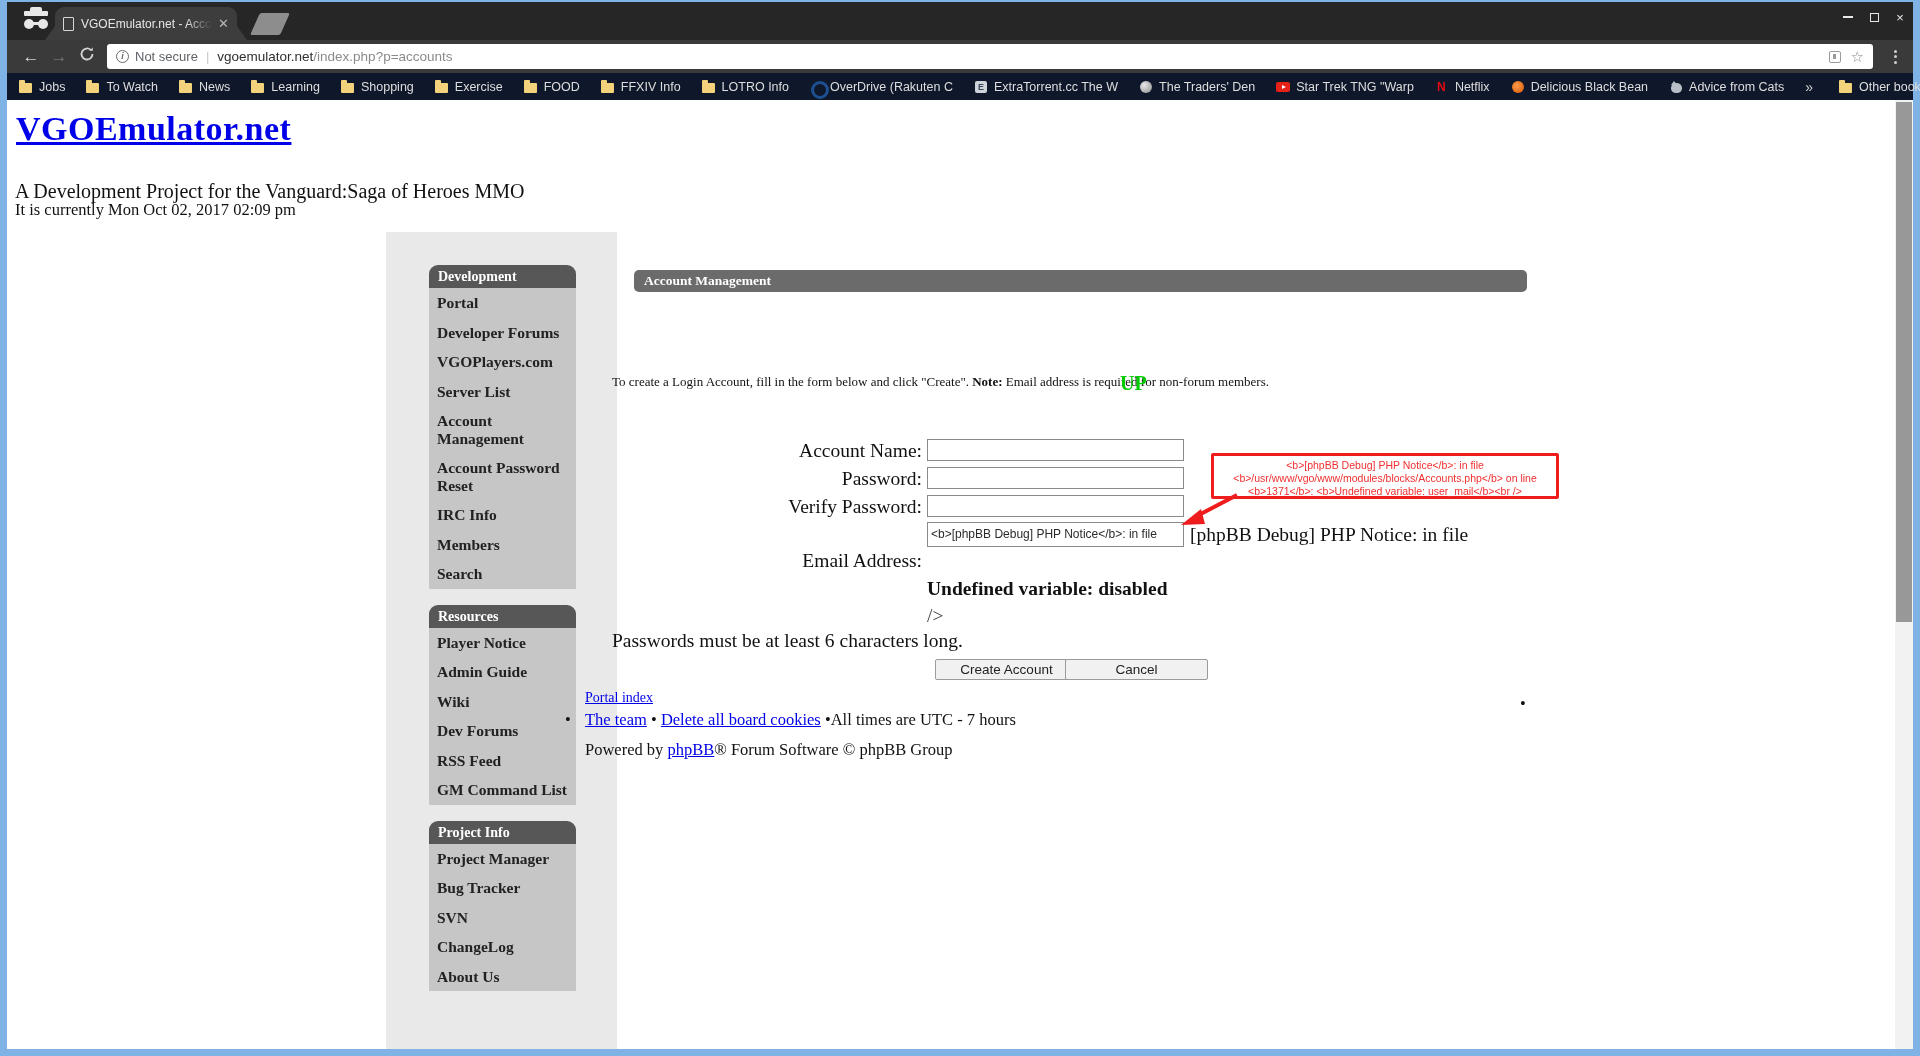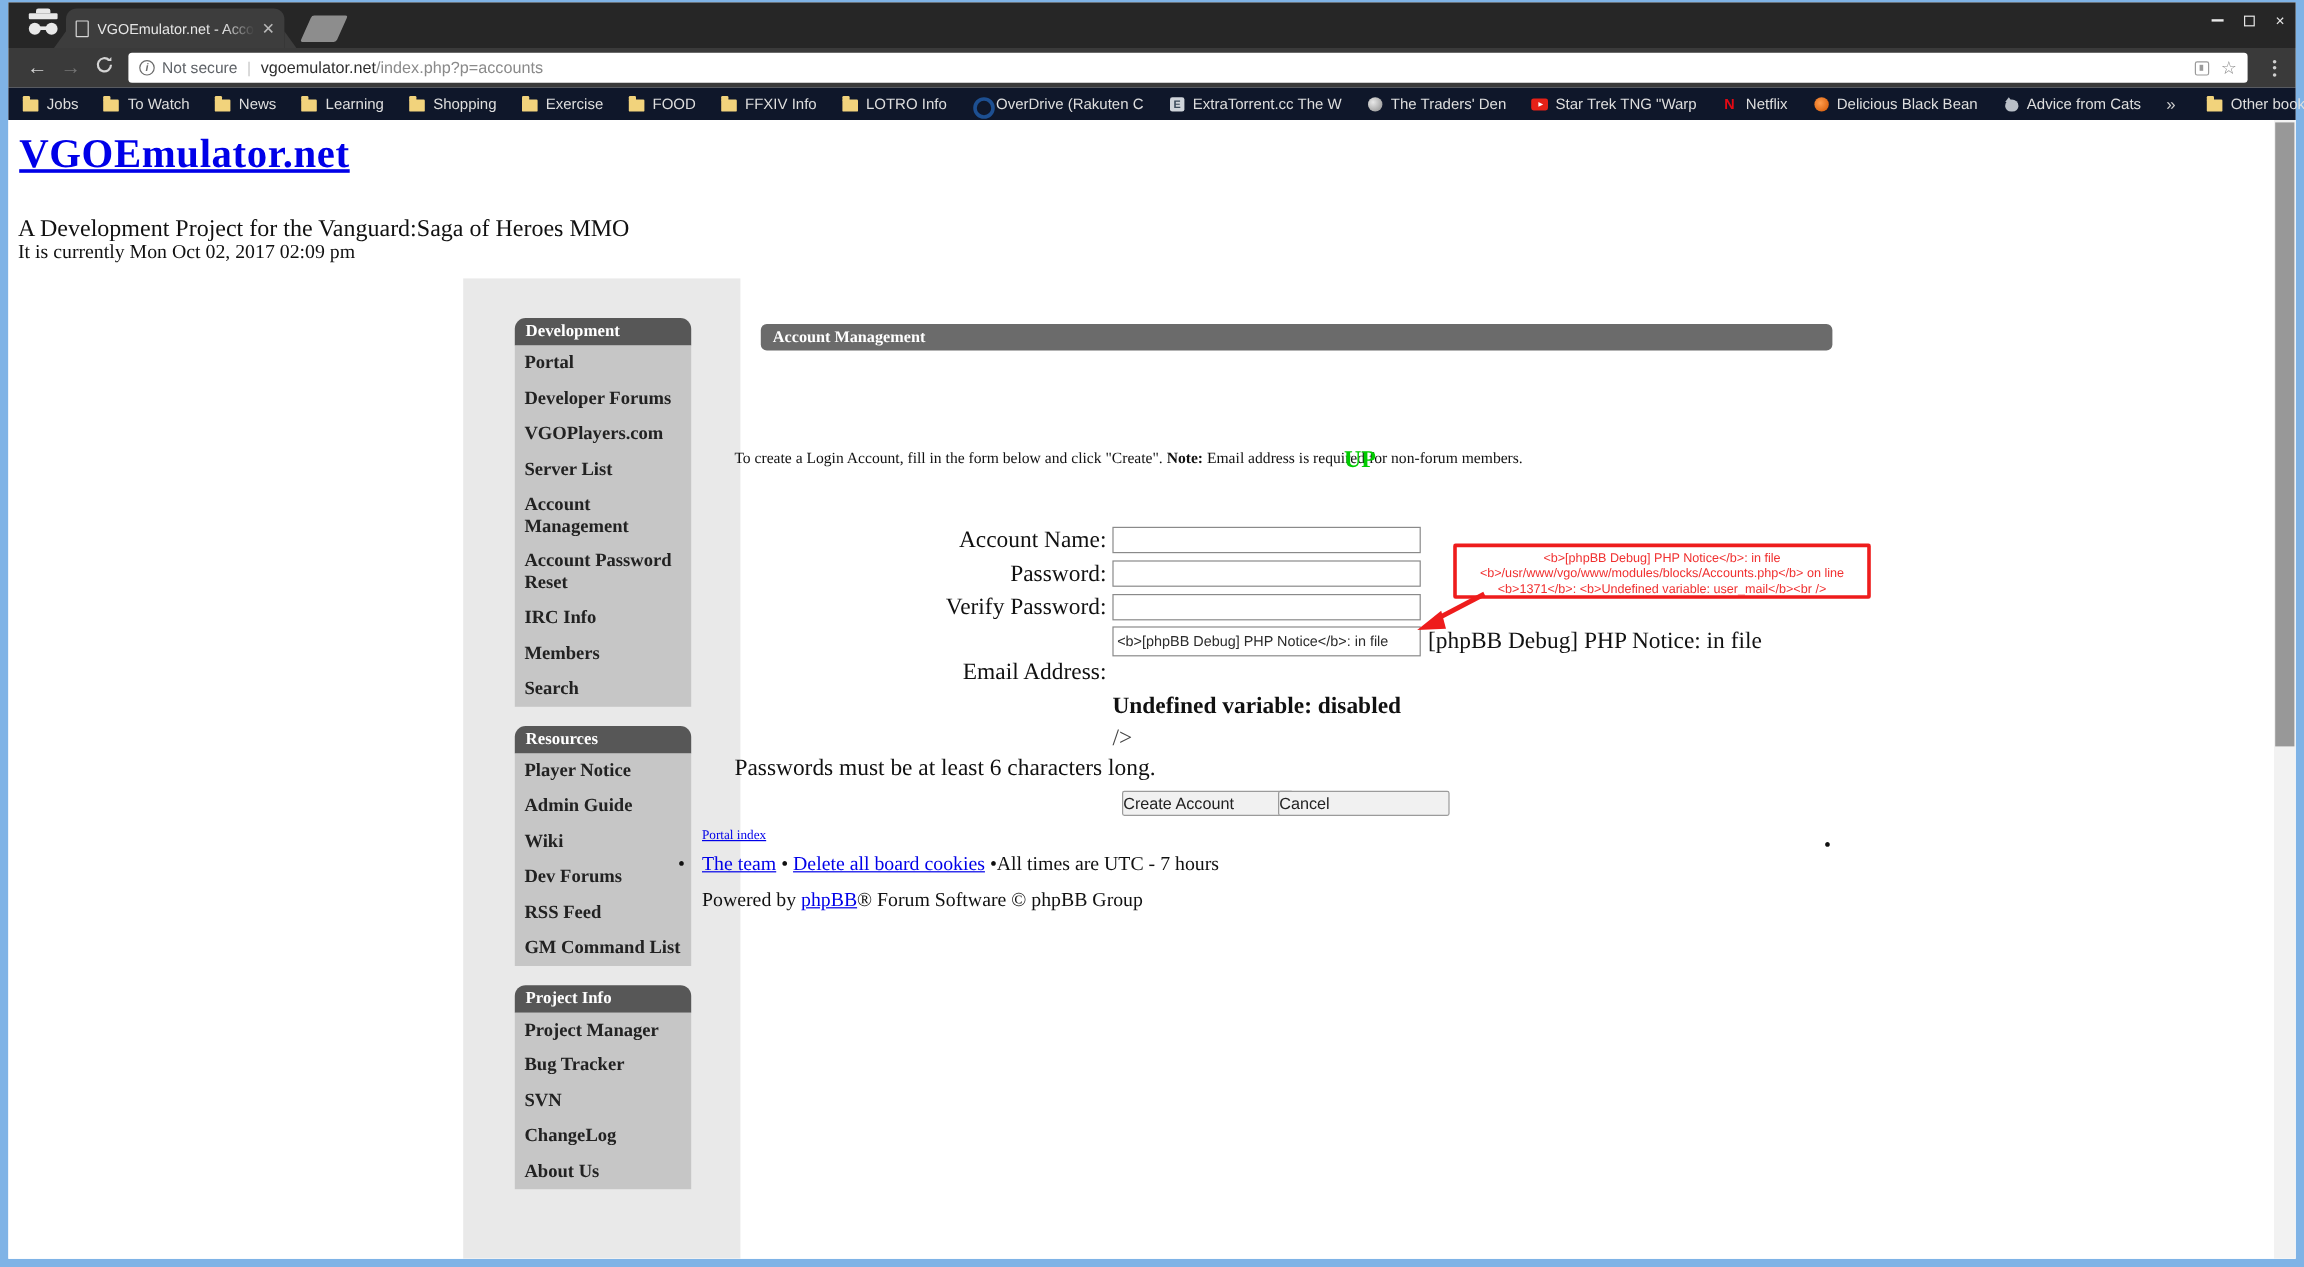--- a/index.html
+++ b/index.html
@@ -96,25 +96,25 @@
   .flabel { position:absolute; width:300px; left:615px; text-align:right; font-size:19.5px; }
   .tinput { position:absolute; left:920px; width:257px; height:22px; border:1px solid #8a8a8a; background:#fff; }
   .dbg-input { position:absolute; left:920px; top:422px; width:257px; height:25px; border:1px solid #8a8a8a;
                font-family:"Liberation Sans", sans-serif; font-size:12px; color:#2b2b2b; line-height:23px;
                padding:0 3px; white-space:nowrap; overflow:hidden; }
   .dbg-line { position:absolute; font-size:19.5px; line-height:26px; }
 
   .pw-note { position:absolute; left:605px; top:530px; font-size:19.5px; }
   .btn { position:absolute; top:559px; width:143px; height:21px; background:#f1f1f1; border:1px solid #9b9b9b;
          border-radius:2px; font-family:"Liberation Sans", sans-serif; font-size:13.5px; color:#222;
-         text-align:left; line-height:19px; cursor:pointer; }
+         text-align:center; line-height:19px; cursor:pointer; }
   .btn.create { left:928px; } .btn.cancel { left:1058px; }
 
   .footer a, .site-title, .up-link { cursor:pointer; }
-  .f-portal { position:absolute; left:578px; top:590px; font-size:11px; }
+  .f-portal { position:absolute; left:578px; top:590px; font-size:14px; }
   .f-line2 { position:absolute; left:578px; top:610px; font-size:16.5px; }
   .f-bullet { position:absolute; left:558px; top:610px; font-size:16.5px; }
   .f-stray { position:absolute; left:1513px; top:594px; font-size:16.5px; }
   .f-power { position:absolute; left:578px; top:640px; font-size:16.5px; }
   .blue-link { color:#0000e8; text-decoration:underline; }
 
   .callout { position:absolute; left:1204px; top:353px; width:348px; height:46px; border:3px solid #ee1c1c;
              border-radius:2px; font-family:"Liberation Sans", sans-serif; font-size:10.5px; line-height:13px;
              color:#f03030; text-align:center; padding-top:3px; background:#fff; }
   .arrow-svg { position:absolute; left:1160px; top:385px; width:90px; height:50px; }

